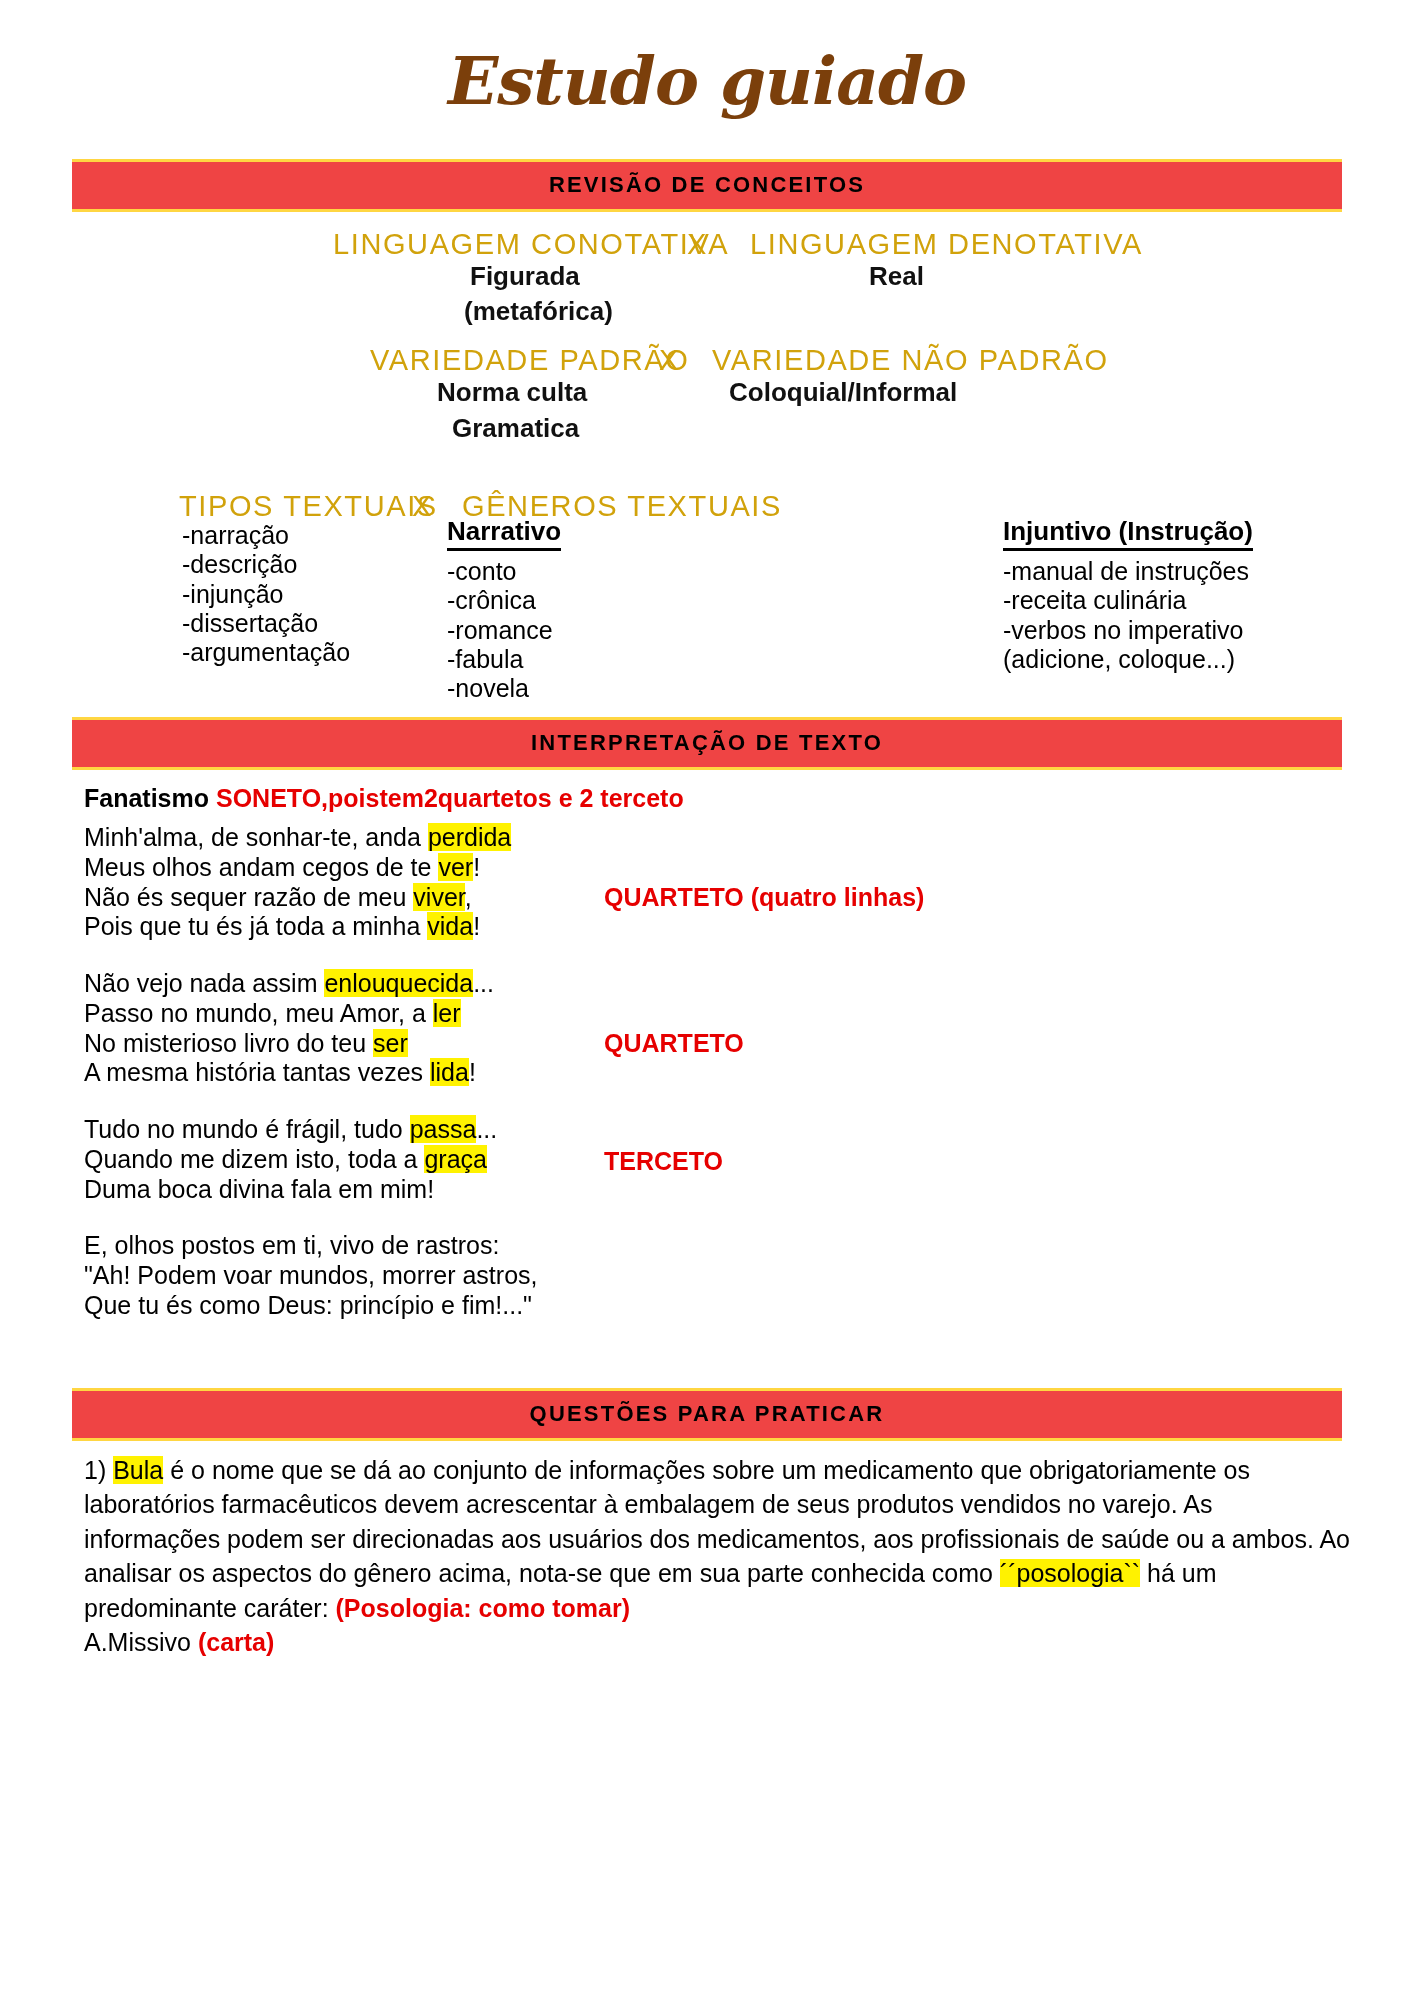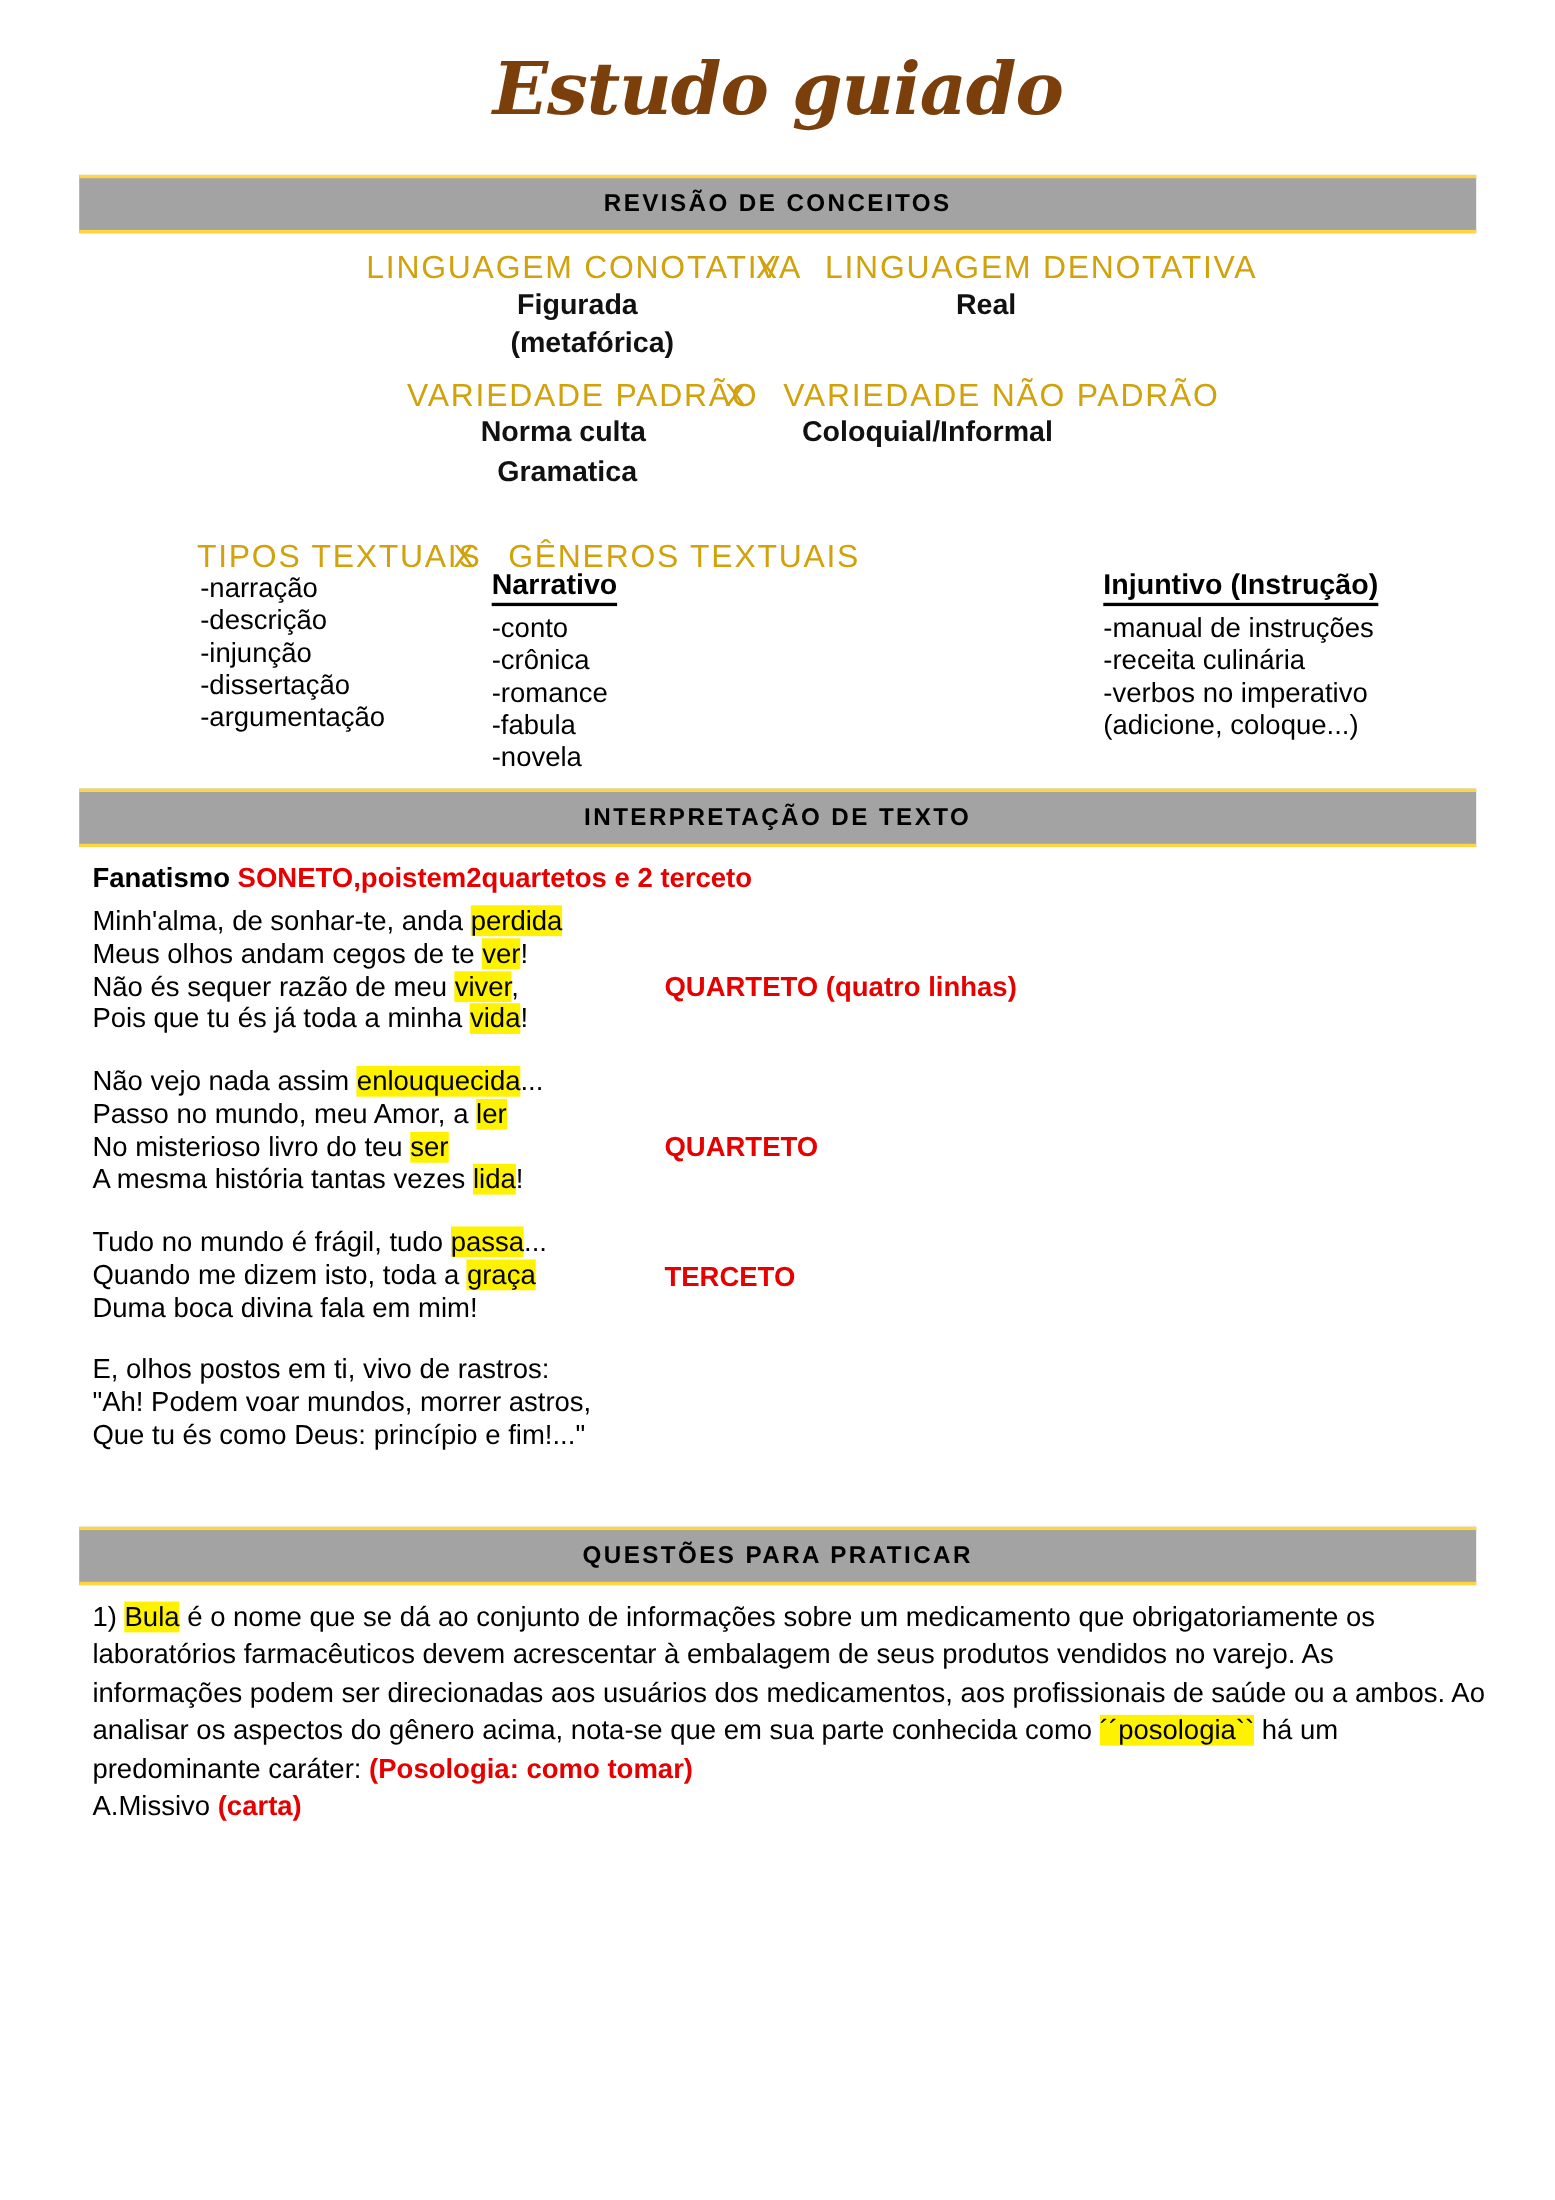--- a/index.html
+++ b/index.html
@@ -21,21 +21,21 @@
     font-style:italic;
     font-size:66px;
     letter-spacing:-1px;
     padding-top:48px;
     line-height:1;
   }
 
   
   .bar{
     margin:0 72px;
-    background:#a3a3a3;
+    background:#ef4444;
     color:#000;
     text-align:center;
     font-weight:bold;
     font-size:22px;
     letter-spacing:2.2px;
     padding:10px 0 11px 0;
     border-top:3px solid #FFD642;
     border-bottom:3px solid #FFD642;
   }
   .bar.b1{margin-top:45px;}

